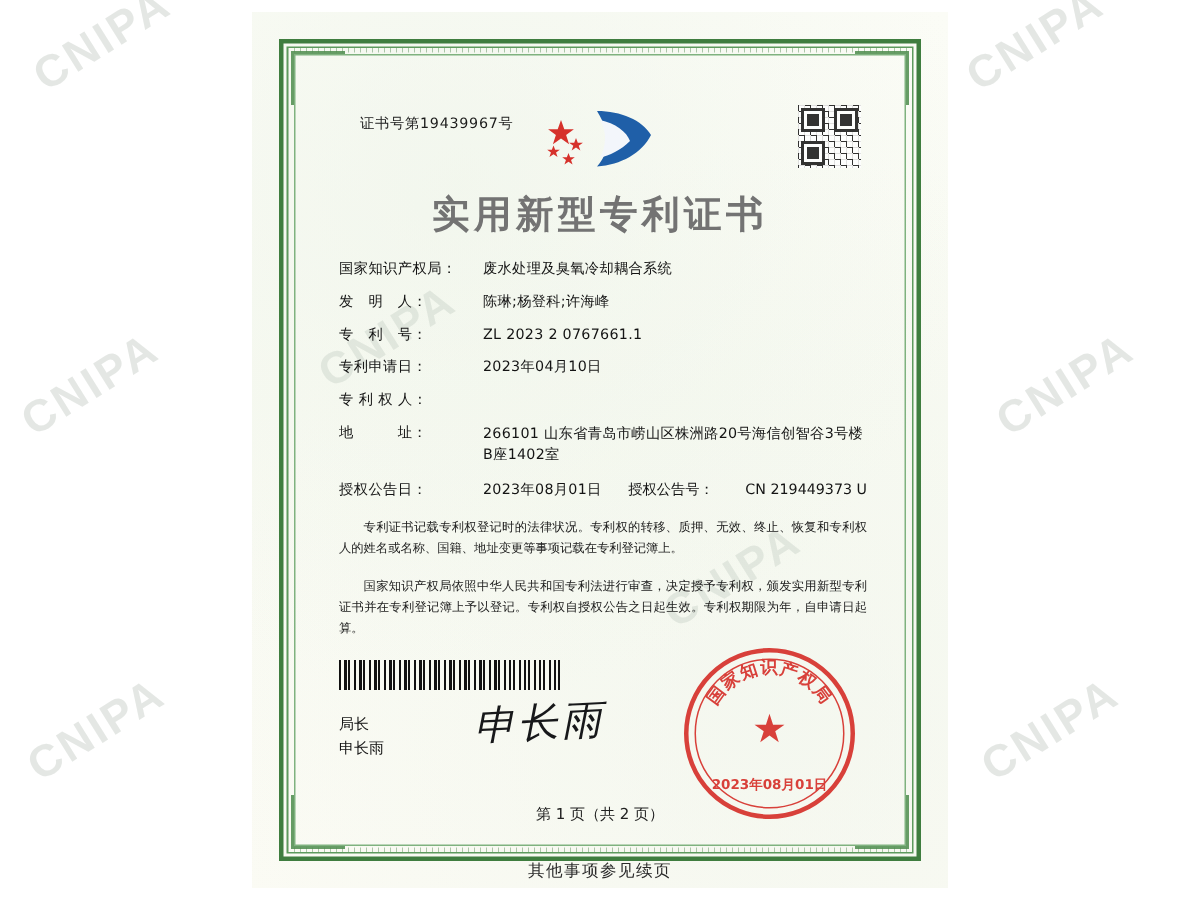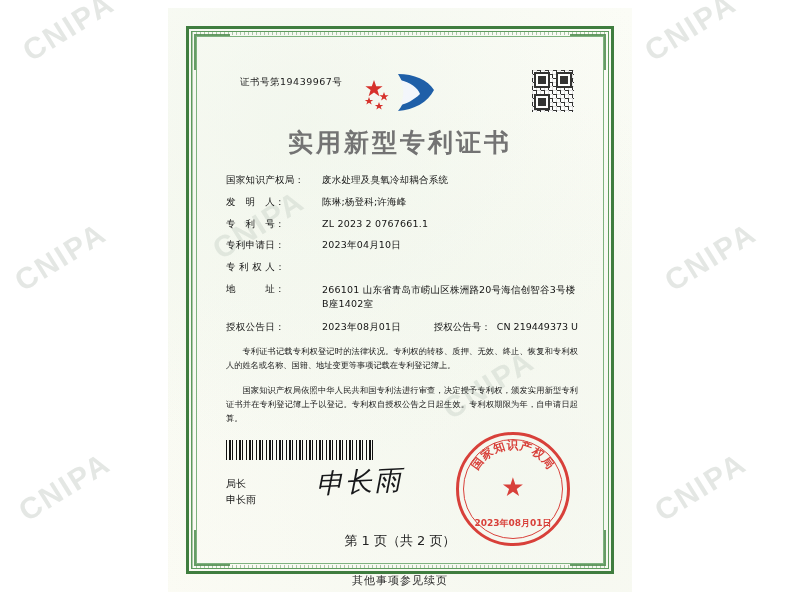--- a/index.html
+++ b/index.html
@@ -213,21 +213,21 @@
   }
   .row .val {
     flex: 1;
     letter-spacing: .2px;
     word-break: break-all;
   }
   .row.addr .val { line-height: 1.5; }
   .row .lbl2 {
     flex: 0 0 72px;
     white-space: nowrap;
-    text-align: right;
+    text-align: left;
     padding-right: 6px;
   }
   .row .val2 {
     flex: 0 0 auto;
     white-space: nowrap;
   }
 
   
   .paras {
     position: absolute;
@@ -333,21 +333,21 @@
     color: #d6312b;
   }
 
   
   .page-no {
     position: absolute;
     left: 0;
     right: 0;
     bottom: 42px;
     text-align: center;
-    font-size: 13px;
+    font-size: 10px;
     color: #222;
     margin-top: 40px;
   }
   .footer-note {
     position: absolute;
     left: 0;
     right: 0;
     bottom: 12px;
     text-align: center;
     font-size: 11px;

